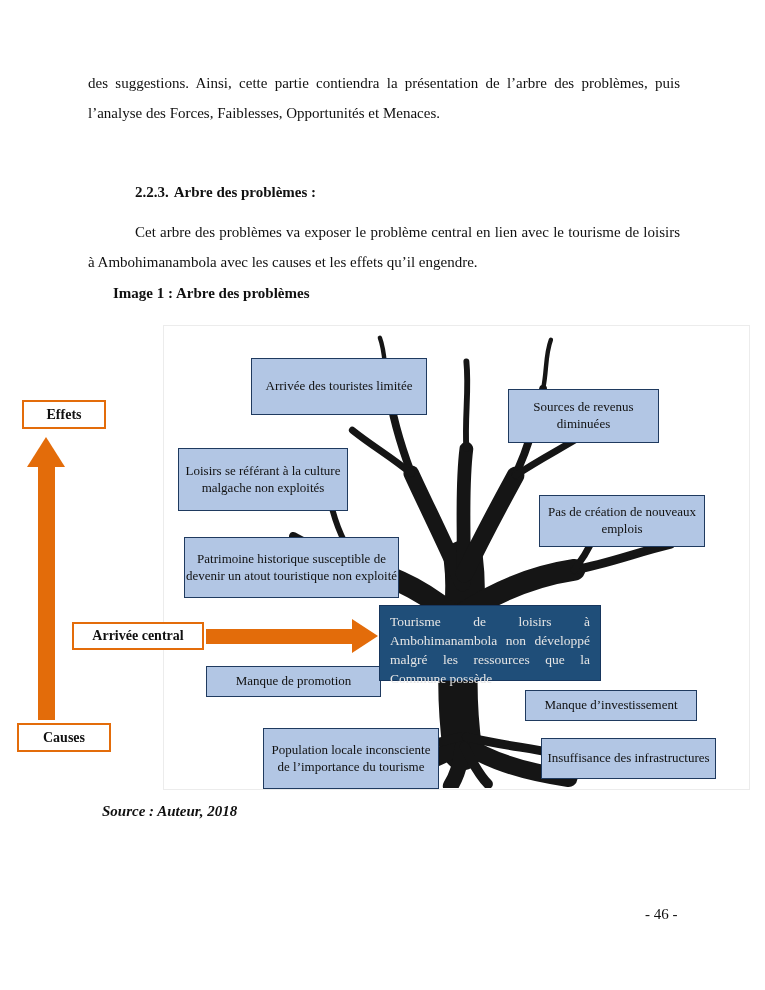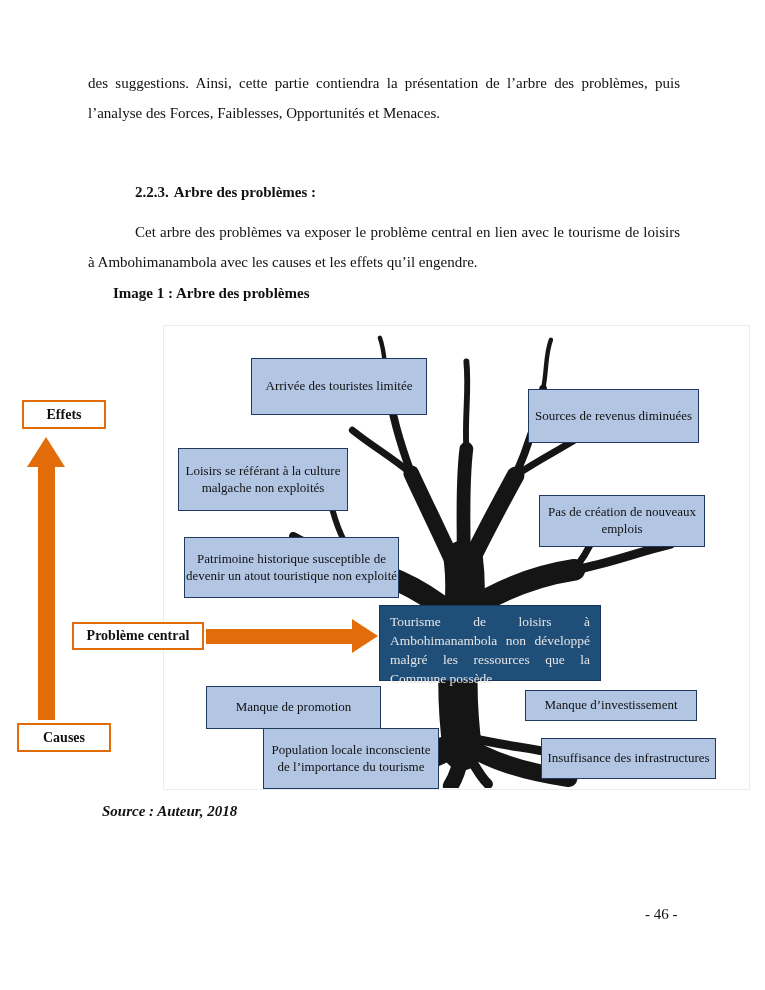--- a/index.html
+++ b/index.html
@@ -82,35 +82,35 @@
         <path d="M238 152 C262 136 282 126 305 112" stroke-width="7"></path>
         <path d="M266 64 C270 46 268 30 274 14" stroke-width="4.5"></path>
         <path d="M185 292 C222 268 258 254 298 248" stroke-width="22"></path>
         <path d="M298 248 C332 242 362 230 396 222" stroke-width="9"></path>
         <path d="M298 248 C316 224 324 202 334 178" stroke-width="7"></path>
         <path d="M396 222 C404 210 408 198 412 186" stroke-width="4"></path>
       </g>
     </svg>
 
     <div class="dbox" style="left:87px; top:32px; width:176px; height:57px">Arrivée des touristes limitée</div>
-    <div class="dbox" style="left:364px; top:63px; width:171px; height:54px">Sources de revenus diminuées</div>
+    <div class="dbox" style="left:344px; top:63px; width:151px; height:54px">Sources de revenus diminuées</div>
     <div class="dbox" style="left:14px; top:122px; width:170px; height:63px">Loisirs se référant à la culture malgache non exploités</div>
     <div class="dbox" style="left:375px; top:169px; width:166px; height:52px">Pas de création de nouveaux emplois</div>
     <div class="dbox" style="left:20px; top:211px; width:215px; height:61px">Patrimoine historique susceptible de devenir un atout touristique non exploité</div>
 
     <div class="central" style="left:215px; top:279px; width:222px; height:76px">Tourisme de loisirs à Ambohimanambola non développé malgré les ressources que la Commune possède</div>
 
-    <div class="dbox" style="left:42px; top:360px; width:175px; height:43px">Manque de promotion</div>
+    <div class="dbox" style="left:42px; top:340px; width:175px; height:31px">Manque de promotion</div>
     <div class="dbox" style="left:361px; top:364px; width:172px; height:31px">Manque d’investissement</div>
     <div class="dbox" style="left:99px; top:402px; width:176px; height:61px">Population locale inconsciente de l’importance du tourisme</div>
     <div class="dbox" style="left:377px; top:412px; width:175px; height:41px">Insuffisance des infrastructures</div>
   </div>
 
   <div class="side-label lab-effets">Effets</div>
-  <div class="side-label lab-probleme">Problème central</div>
+  <div class="side-label lab-probleme">Arrivée central</div>
   <div class="side-label lab-causes">Causes</div>
 
   <div class="arrow up-head"></div>
   <div class="arrow up-shaft"></div>
   <div class="arrow right-shaft"></div>
   <div class="arrow right-head"></div>
 
   <p class="source">Source : Auteur, 2018</p>
   <div class="pagenum">- 46 -</div>
 

